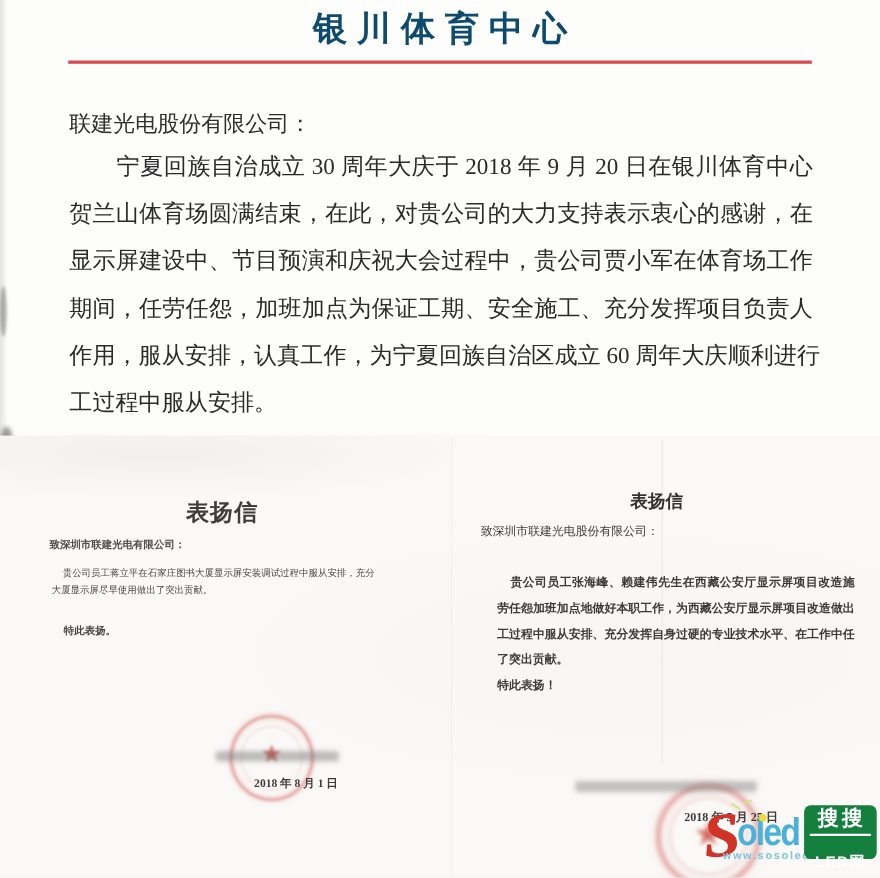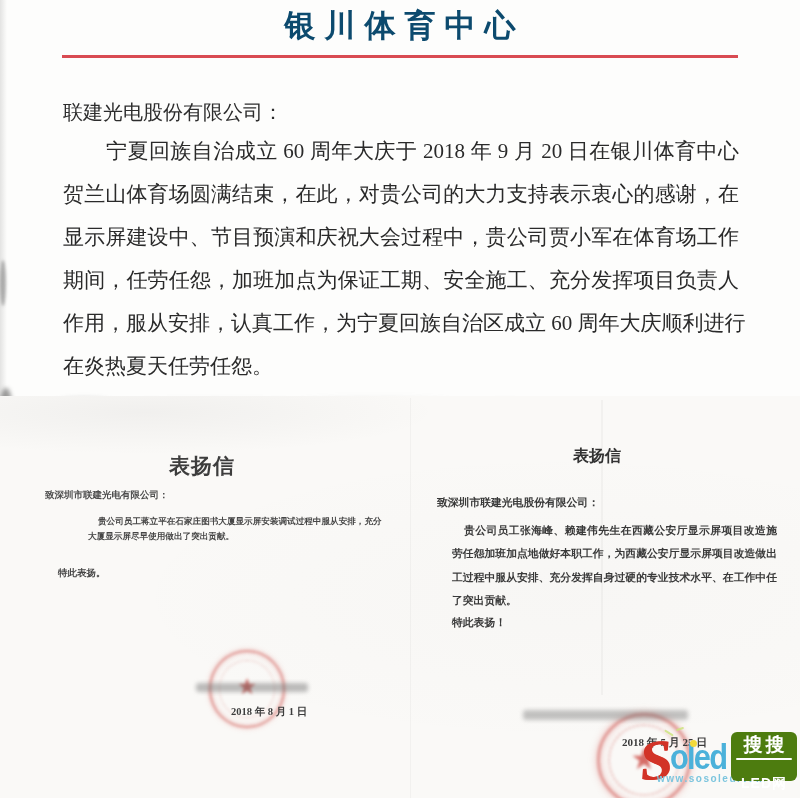--- a/index.html
+++ b/index.html
@@ -32,32 +32,32 @@
       #faf9f7;}
   .seam{position:absolute;background:rgba(0,0,0,.03);}
   .smudge{position:absolute;border-radius:50%;}
 
   
   .bl-title{position:absolute;left:0;top:452px;width:404px;text-align:center;
     font-size:21px;font-weight:600;color:#3d3d3d;letter-spacing:1px;filter:blur(.3px);}
   .bl-salutation{position:absolute;left:45px;top:489px;font-size:9.5px;color:#4c4c4c;
     font-weight:600;filter:blur(.3px);}
   .bl-body{position:absolute;left:47px;top:514px;width:292px;font-size:8.6px;
-    line-height:14.6px;color:#464646;font-weight:700;filter:blur(.35px);margin-left:41px;}
+    line-height:14.6px;color:#464646;font-weight:400;filter:blur(.35px);}
   .bl-body .tline.tfirst{text-indent:10px;}
   .bl-closing{position:absolute;left:58px;top:567px;font-size:9.5px;color:#464646;
     font-weight:600;filter:blur(.3px);}
   .bl-date{position:absolute;left:219px;top:705px;font-size:10.5px;color:#3d3d3d;
     font-weight:600;z-index:3;filter:blur(.3px);padding-left:12px;}
 
   
   .br-title{position:absolute;left:400px;top:446px;width:394px;text-align:center;
     font-size:16px;font-weight:600;color:#333;filter:blur(.25px);}
-  .br-salutation{position:absolute;left:437px;top:496px;font-size:10.8px;color:#3a3a3a;
-    font-weight:700;filter:blur(.3px);}
+  .br-salutation{position:absolute;left:437px;top:476px;font-size:10.8px;color:#3a3a3a;
+    font-weight:400;filter:blur(.3px);}
   .br-body{position:absolute;left:452px;top:519px;width:325px;font-size:10.8px;
     line-height:23.4px;color:#3a3a3a;font-weight:600;filter:blur(.3px);}
   .br-body .tline.tfirst{text-indent:12px;}
   .br-closing{position:absolute;left:452px;top:616px;font-size:10.8px;color:#3a3a3a;
     font-weight:600;filter:blur(.3px);}
   .br-date{position:absolute;left:574px;top:735px;font-size:11px;color:#3c3c3c;
     font-weight:600;z-index:3;filter:blur(.3px);margin-left:48px;}
 
   
   .seal{position:absolute;border-radius:50%;z-index:2;}
@@ -103,26 +103,26 @@
 <body>
 
 <div class="canvas">
 
   <div class="top-doc">
     <div class="top-edge-shade"></div>
     <div class="top-title" style="color:#0c4a6e">银川体育中心</div>
     <div class="red-rule" style="background:#d94b52"></div>
     <div class="top-salutation">联建光电股份有限公司：</div>
     <div class="top-body">
-        <div class="tline tfirst">宁夏回族自治成立 60 周年大庆于 2018 年 9 月 20 日在银川体育中心</div>
+        <div class="tline tfirst">宁夏回族自治成立 30 周年大庆于 2018 年 9 月 20 日在银川体育中心</div>
         <div class="tline">贺兰山体育场圆满结束，在此，对贵公司的大力支持表示衷心的感谢，在</div>
         <div class="tline">显示屏建设中、节目预演和庆祝大会过程中，贵公司贾小军在体育场工作</div>
         <div class="tline">期间，任劳任怨，加班加点为保证工期、安全施工、充分发挥项目负责人</div>
         <div class="tline">作用，服从安排，认真工作，为宁夏回族自治区成立 60 周年大庆顺利进行</div>
-        <div class="tline tlast">在炎热夏天任劳任怨。</div>
+        <div class="tline tlast">工过程中服从安排。</div>
       </div>
   </div>
 
   <div class="smudge" style="left:0;top:388px;width:12px;height:34px;background:rgba(60,60,60,.5);filter:blur(2px);"></div>
   <div class="smudge" style="left:0;top:260px;width:6px;height:46px;background:rgba(70,70,70,.4);filter:blur(1.5px);"></div>
   <div class="smudge" style="left:52px;top:398px;width:64px;height:13px;background:rgba(90,90,90,.32);filter:blur(2.5px);"></div>
   <div class="smudge" style="left:125px;top:401px;width:180px;height:9px;background:rgba(120,120,120,.25);filter:blur(3px);"></div>
   <div class="smudge" style="left:300px;top:399px;width:150px;height:8px;background:rgba(130,130,130,.2);filter:blur(3px);"></div>
   <div class="smudge" style="left:20px;top:414px;width:430px;height:12px;background:rgba(140,140,140,.13);filter:blur(4px);"></div>
   <div class="smudge" style="left:460px;top:402px;width:90px;height:6px;background:rgba(150,150,150,.14);filter:blur(3px);"></div>
@@ -161,20 +161,20 @@
   <div class="redaction redaction-right"></div>
   <div class="br-date">2018 年 5 月 25 日</div>
 
   <div class="watermark">
     <div class="wm-spark" style="left:34px;top:8px;width:10px;transform:rotate(32deg);"></div>
     <div class="wm-spark" style="left:46px;top:4px;width:8px;transform:rotate(-18deg);"></div>
     <div class="wm-s" style="color:#d23327">S</div>
     <div class="wm-rest" style="color:#4bb1da">oled</div>
     <div class="wm-dot" style="background:#f3d93a"></div>
     <div class="wm-url" style="color:#7cc5de">www.sosoled.com</div>
-    <div class="wm-badge" style="background:#4d7c0f">
+    <div class="wm-badge" style="background:#15803d">
       <div class="wm-badge-top">搜搜</div>
       <div class="wm-badge-line"></div>
       <div class="wm-badge-bottom">LED网</div>
     </div>
   </div>
 
 </div>
 
 </body></html>

